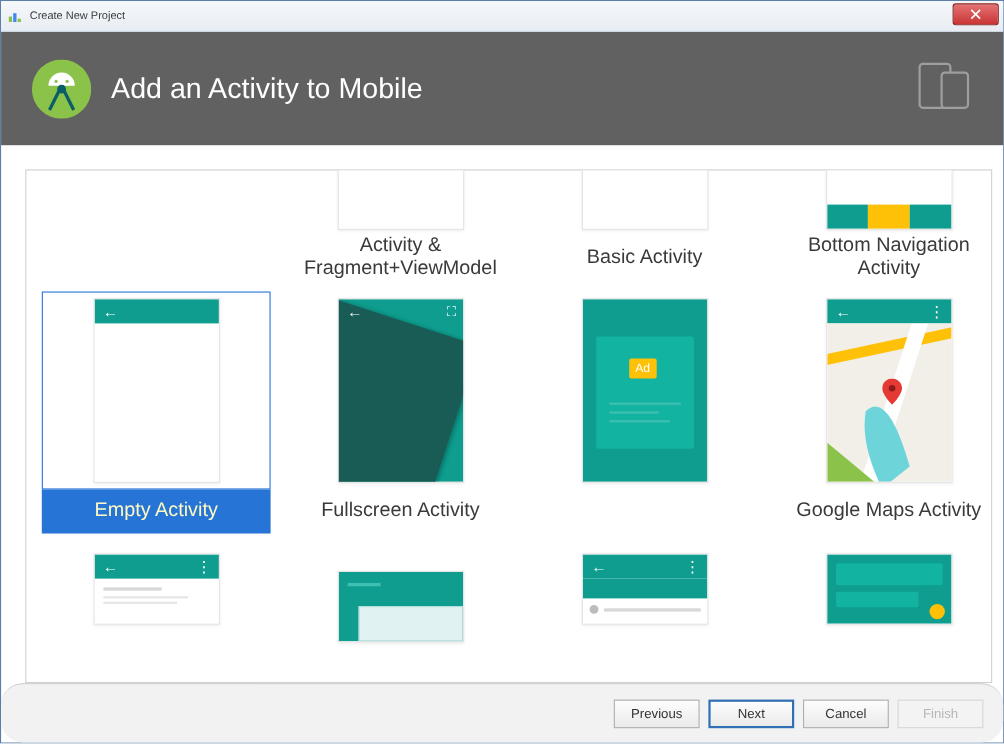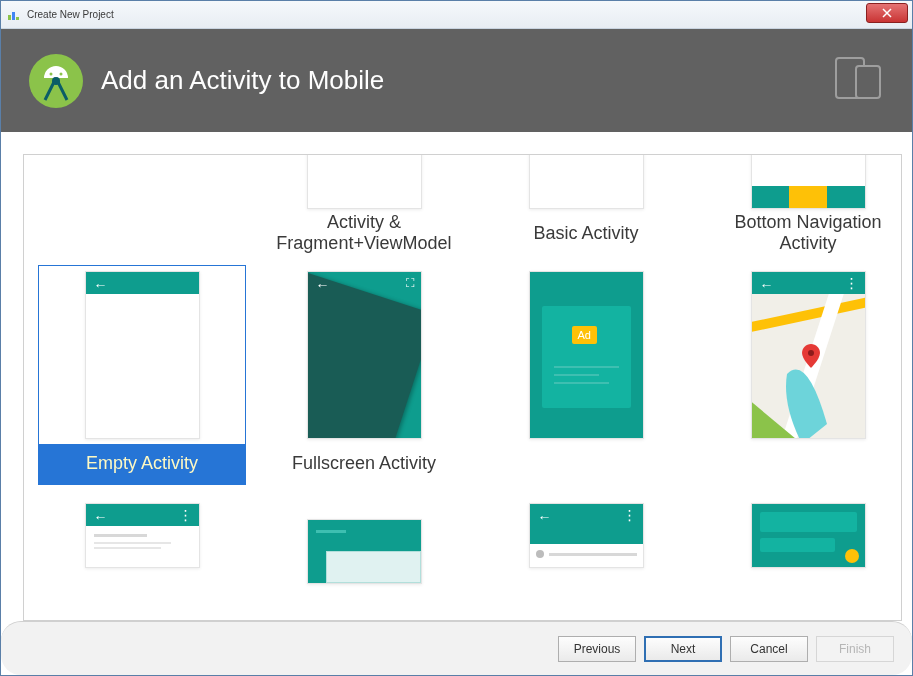--- a/index.html
+++ b/index.html
@@ -317,20 +317,21 @@
               </svg>
               <span class="pin">
                 <svg width="18" height="24" viewBox="0 0 18 24">
                       <path d="M9 0 C4 0 0 4 0 9 C0 15 9 24 9 24 S18 15 18 9 C18 4 14 0 9 0" fill="#e53935"></path>
                       <circle cx="9" cy="9" r="3" fill="#8e1b1b"></circle>
                     </svg>
               </span>
             </div>
           </div>
             </div>
+          <div class="label">Google Maps Activity</div>
         </div>
 
         <div class="row4-container">
           <div class="row4-thumb">
             <div class="appbar">
                 <span class="arrow">←</span>
                 <span class="dots">⋮</span>
               </div>
             <div style="padding:8px">
                 <div style="height:3px;background:#d8d8d8;width:55%;margin-bottom:5px"></div>

